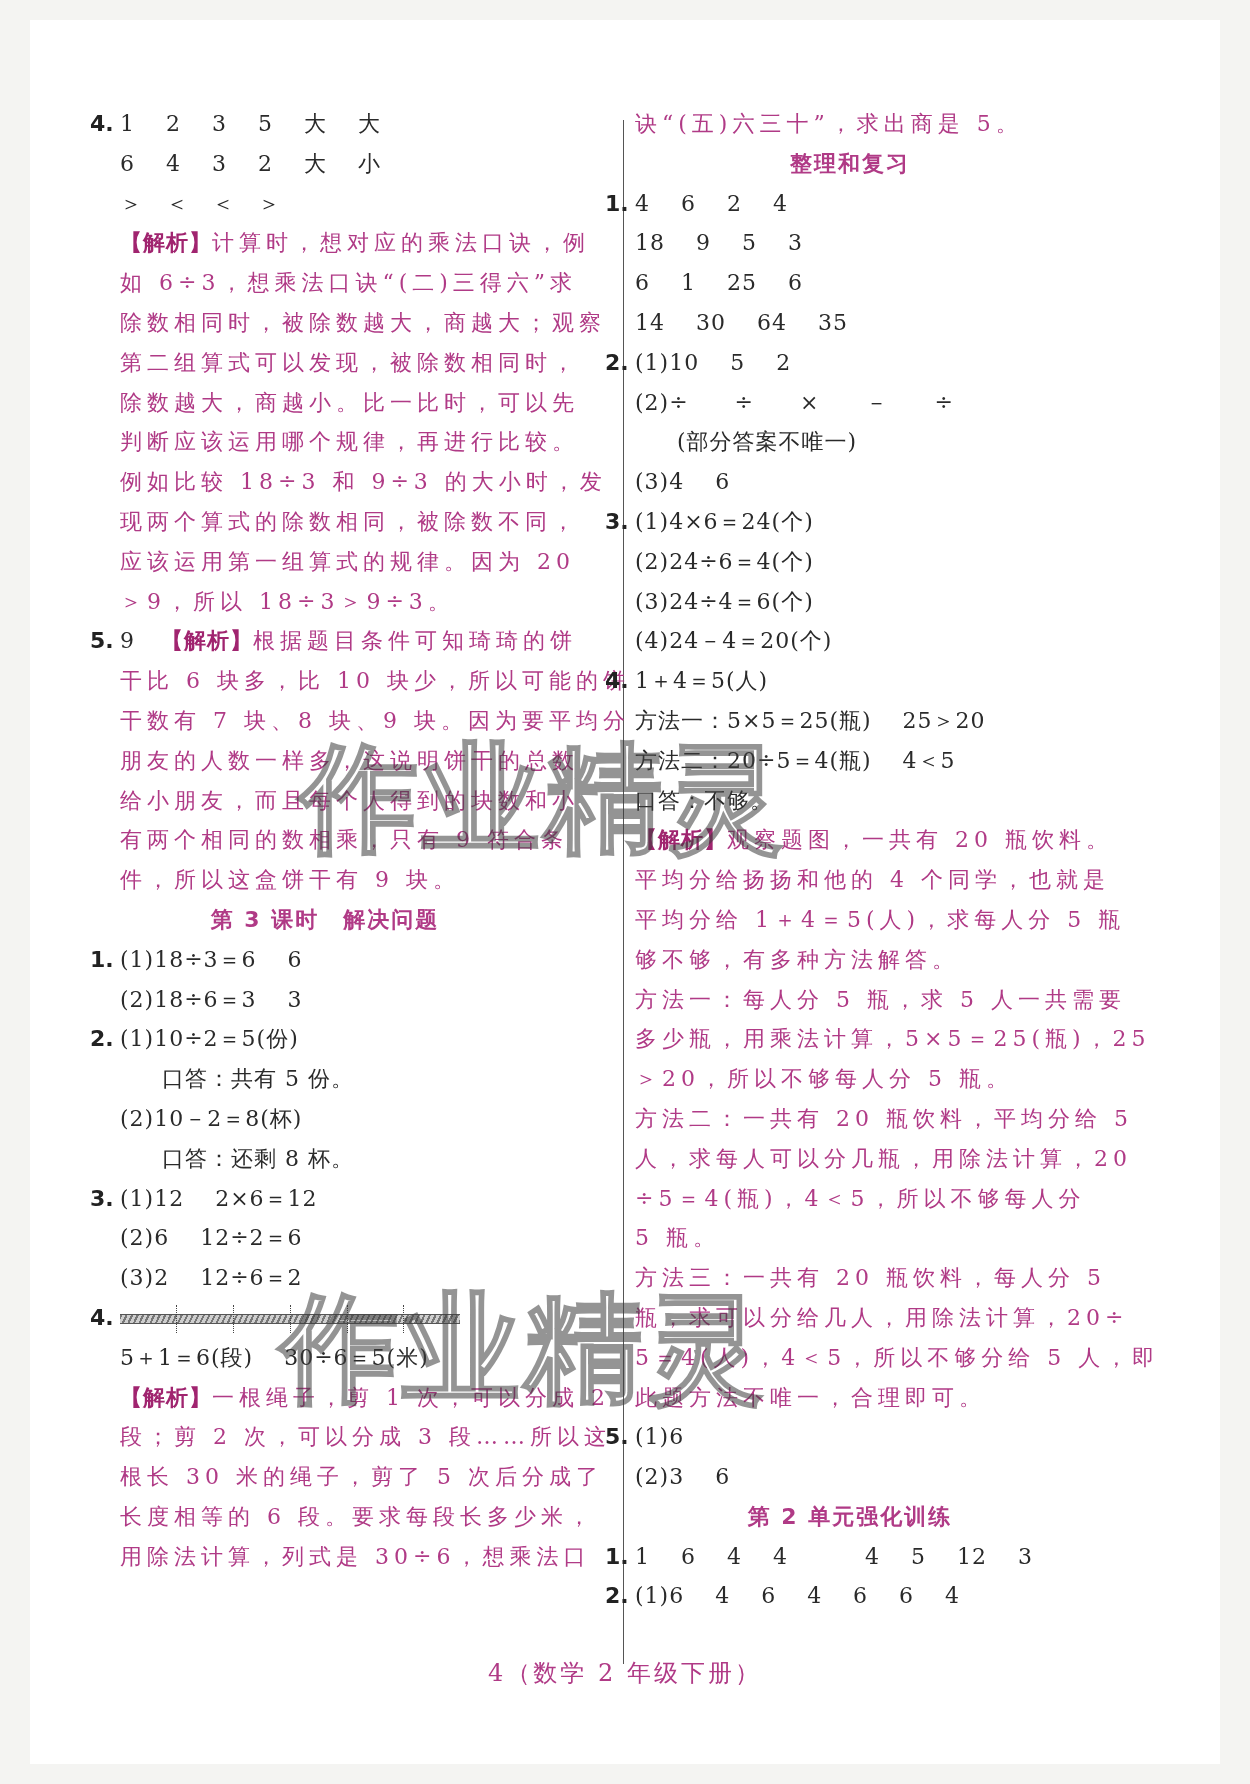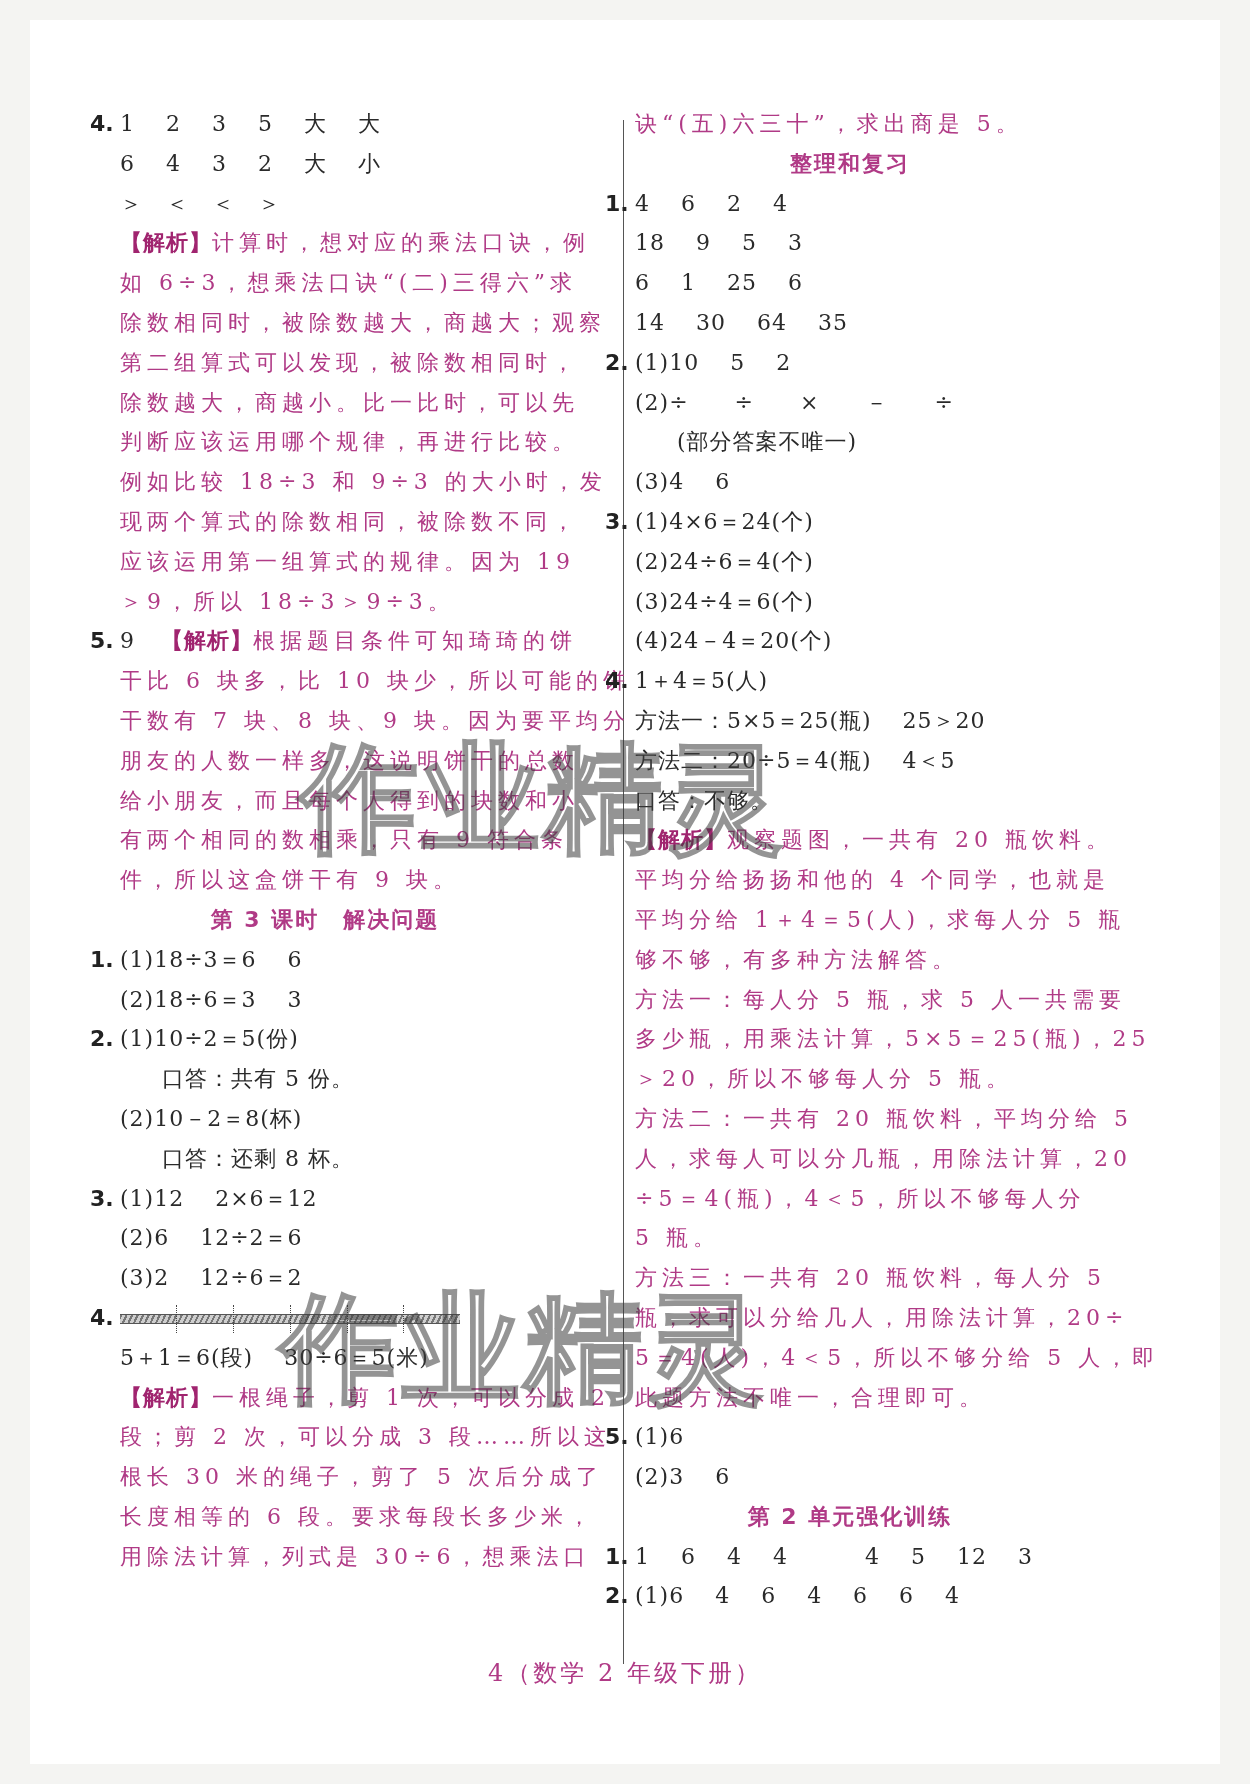--- a/index.html
+++ b/index.html
@@ -63,21 +63,21 @@
     <div class="line ind1">6　 4　 3　 2　 大　 小</div>
     <div class="line ind1">＞　＜　＜　＞</div>
     <div class="line ind1 pink"><span class="tag">【解析】</span><span>计算时，想对应的乘法口诀，例</span></div>
     <div class="line ind1 pink">如 6÷3，想乘法口诀“(二)三得六”求</div>
     <div class="line ind1 pink">除数相同时，被除数越大，商越大；观察</div>
     <div class="line ind1 pink">第二组算式可以发现，被除数相同时，</div>
     <div class="line ind1 pink">除数越大，商越小。比一比时，可以先</div>
     <div class="line ind1 pink">判断应该运用哪个规律，再进行比较。</div>
     <div class="line ind1 pink">例如比较 18÷3 和 9÷3 的大小时，发</div>
     <div class="line ind1 pink">现两个算式的除数相同，被除数不同，</div>
-    <div class="line ind1 pink">应该运用第一组算式的规律。因为 19</div>
+    <div class="line ind1 pink">应该运用第一组算式的规律。因为 20</div>
     <div class="line ind1 pink">＞9，所以 18÷3＞9÷3。</div>
 
     <div class="line ind1"><span class="num">5.</span><span>9</span><span class="sp"></span><span class="tag pink">【解析】</span><span class="pink">根据题目条件可知琦琦的饼</span></div>
     <div class="line ind1 pink">干比 6 块多，比 10 块少，所以可能的饼</div>
     <div class="line ind1 pink">干数有 7 块、8 块、9 块。因为要平均分</div>
     <div class="line ind1 pink">朋友的人数一样多，这说明饼干的总数</div>
     <div class="line ind1 pink">给小朋友，而且每个人得到的块数和小</div>
     <div class="line ind1 pink">有两个相同的数相乘，只有 9 符合条</div>
     <div class="line ind1 pink">件，所以这盒饼干有 9 块。</div>
 

